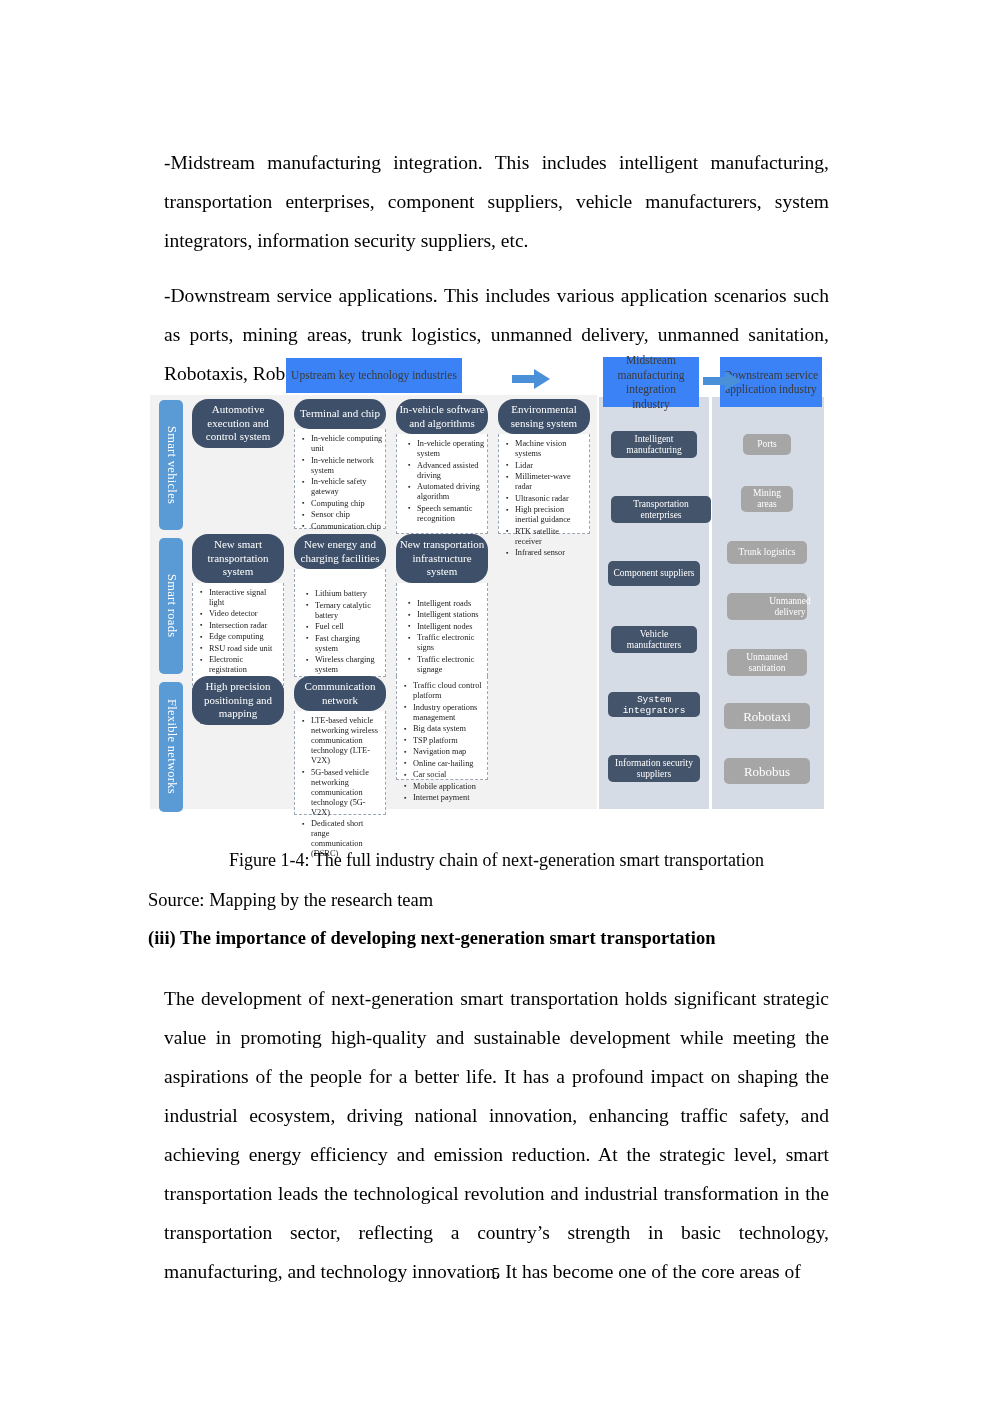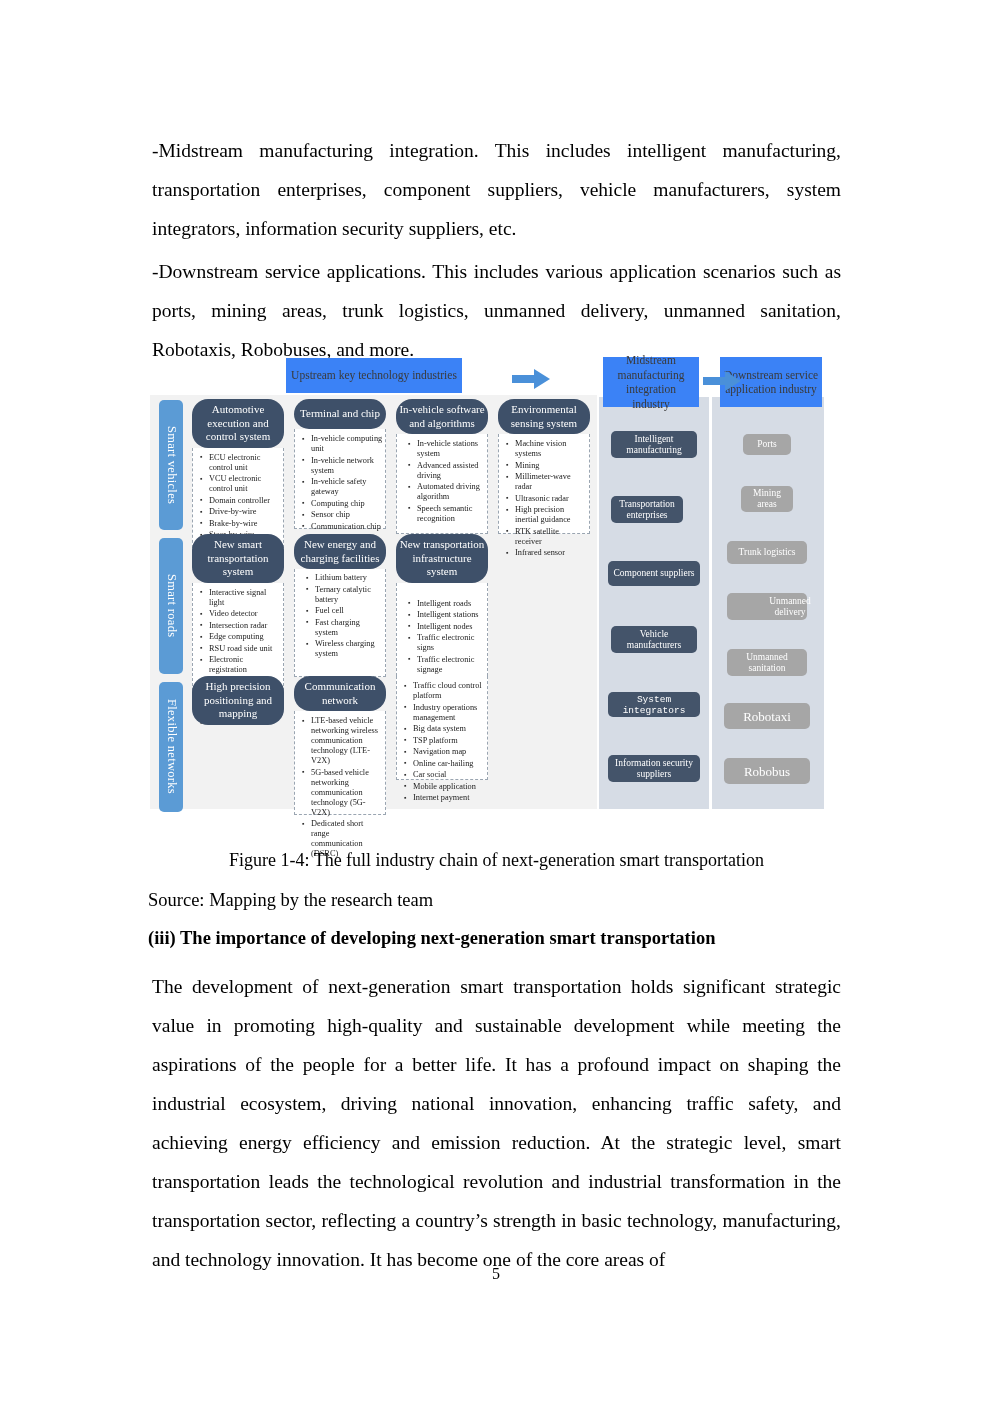--- a/index.html
+++ b/index.html
@@ -25,21 +25,21 @@
     position: absolute;
     left: 148px;
     width: 697px;
     font-size: 19.5px;
     line-height: 39px;
     text-align: justify;
     text-justify: inter-word;
   }
   .para-top { top: 127px; }
   .para-bottom { top: 963px; }
-  .para p { margin: 4px; }
+  .para p { margin: 16px; }
 
   .fig-caption {
     position: absolute;
     left: 148px;
     top: 850px;
     width: 697px;
     font-size: 18px;
     text-align: center;
   }
   .fig-source {
@@ -244,65 +244,54 @@
     </div>
     <div class="vtab vtab-2">
       <span>Smart roads</span>
     </div>
     <div class="vtab vtab-3">
       <span>Flexible networks</span>
     </div>
 
     <div class="card" style="left:42px; top:44px; width:92px;">
       <div class="card-head">Automotive execution and control system</div>
-      <div class="card-body" style="height:100px;">
-        <ul>
-            <li>ECU electronic control unit</li>
-            <li>VCU electronic control unit</li>
-            <li>Domain controller</li>
-            <li>Drive-by-wire</li>
-            <li>Brake-by-wire</li>
-            <li>Steer-by-wire</li>
-            <li>Wire control electrical</li>
-          </ul>
-      </div>
     </div>
 
     <div class="card" style="left:144px; top:44px; width:92px;">
       <div class="card-head">Terminal and chip</div>
       <div class="card-body" style="height:100px;">
         <ul>
             <li>In-vehicle computing unit</li>
             <li>In-vehicle network system</li>
             <li>In-vehicle safety gateway</li>
             <li>Computing chip</li>
             <li>Sensor chip</li>
             <li>Communication chip</li>
           </ul>
       </div>
     </div>
 
     <div class="card" style="left:246px; top:44px; width:92px;">
       <div class="card-head">In-vehicle software and algorithms</div>
       <div class="card-body center-list" style="height:100px;">
         <ul>
-            <li>In-vehicle stations system</li>
+            <li>In-vehicle operating system</li>
             <li>Advanced assisted driving</li>
             <li>Automated driving algorithm</li>
             <li>Speech semantic recognition</li>
           </ul>
       </div>
     </div>
 
     <div class="card" style="left:348px; top:44px; width:92px;">
       <div class="card-head">Environmental sensing system</div>
       <div class="card-body" style="height:100px;">
         <ul>
             <li>Machine vision systems</li>
-            <li>Mining</li>
+            <li>Lidar</li>
             <li>Millimeter-wave radar</li>
             <li>Ultrasonic radar</li>
             <li>High precision inertial guidance</li>
             <li>RTK satellite receiver</li>
             <li>Infrared sensor</li>
           </ul>
       </div>
     </div>
 
     <div class="card" style="left:42px; top:179px; width:92px;">
@@ -316,21 +305,21 @@
             <li>RSU road side unit</li>
             <li>Electronic registration identification of the motor vehicle</li>
             <li>Traffic information board</li>
             <li>Road surveillance</li>
           </ul>
       </div>
     </div>
 
     <div class="card" style="left:144px; top:179px; width:92px;">
       <div class="card-head">New energy and charging facilities</div>
-      <div class="card-body center-list" style="height:108px; padding-top:4px;">
+      <div class="card-body center-list" style="height:108px; padding-top:20px;">
         <ul>
             <li>Lithium battery</li>
             <li>Ternary catalytic battery</li>
             <li>Fuel cell</li>
             <li>Fast charging system</li>
             <li>Wireless charging system</li>
           </ul>
       </div>
     </div>
 
@@ -375,21 +364,21 @@
             <li>Car social</li>
             <li>Mobile application</li>
             <li>Internet payment</li>
           </ul>
       </div>
     </div>
 
     <div class="mid-chip" style="left:461px; top:76px; width:86px; height:27px;">
       <span>Intelligent manufacturing</span>
     </div>
-    <div class="mid-chip" style="left:461px; top:141px; width:72px; height:27px;">
+    <div class="mid-chip" style="left:461px; top:141px; width:100px; height:27px;">
       <span>Transportation enterprises</span>
     </div>
     <div class="mid-chip" style="left:458px; top:206px; width:92px; height:25px;">
       <span>Component suppliers</span>
     </div>
     <div class="mid-chip" style="left:461px; top:271px; width:86px; height:27px;">
       <span>Vehicle manufacturers</span>
     </div>
     <div class="mid-chip" style="left:458px; top:337px; width:92px; height:25px;font-family:Liberation Mono, monospace;">
       <span>System integrators</span>

